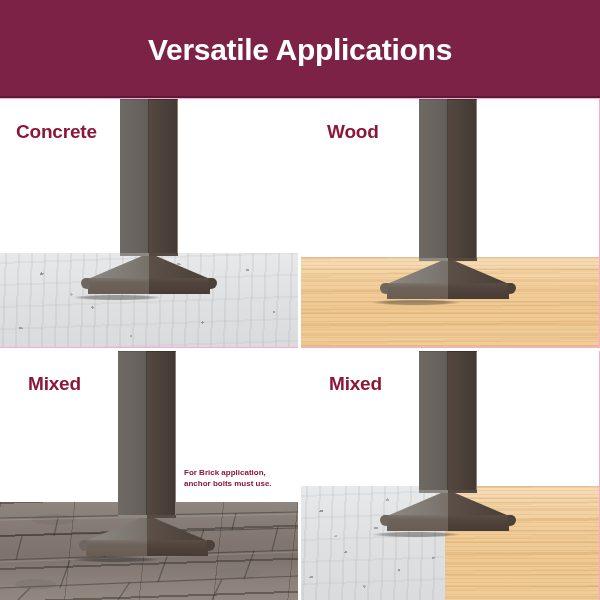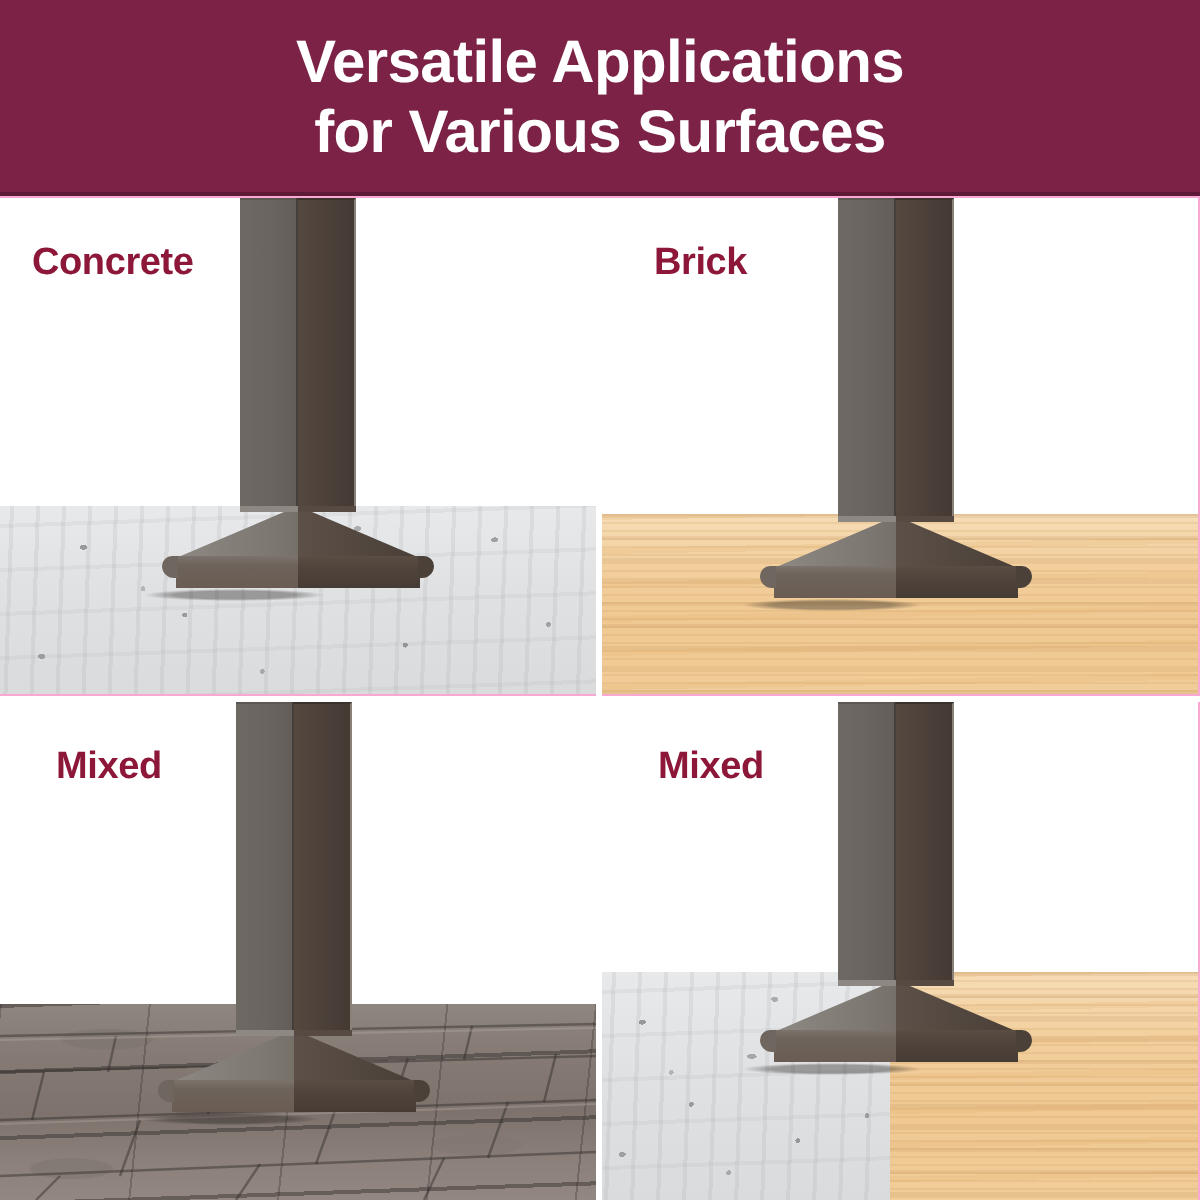--- a/index.html
+++ b/index.html
@@ -229,21 +229,20 @@
     background:#ffffff;z-index:50;
   }
 </style>
 </head>
 <body>
 
 <div class="canvas">
 
   <div class="header">
     <div class="title-line">Versatile Applications</div>
-    <div class="title-line">for Various Surfaces</div>
   </div>
   <div class="header-underline"></div>
 
   <div class="quad q-tl">
     <div class="ground surf-concrete" style="height:94px;"></div>
 
     <div class="post" style="left:120px;top:0;height:175px;">
       <div class="post-shaft" style="height:155px;">
         <div class="face-l"></div>
         <div class="face-r"></div>
@@ -286,21 +285,21 @@
         <div class="plinth">
           <div class="plinth-ear-l"></div>
           <div class="plinth-l"></div>
           <div class="plinth-r"></div>
           <div class="plinth-ear-r"></div>
         </div>
         <div class="base-shadow" style="top:41px;"></div>
       </div>
     </div>
 
-    <div class="quad-label">Brick</div>
+    <div class="quad-label">Wood</div>
   </div>
 
   <div class="quad q-bl">
     <div class="ground surf-brick" style="height:98px;">
       <svg class="brick-seams" viewBox="0 0 298 98" preserveAspectRatio="none">
         <g stroke="#2e2a28" stroke-opacity="0.45" fill="none" stroke-width="1.2">
           <path d="M0,16 L298,10"></path>
           <path d="M0,34 L298,26"></path>
           <path d="M0,58 L298,48"></path>
           <path d="M0,86 L298,74"></path>
@@ -340,20 +339,24 @@
         <div class="plinth">
           <div class="plinth-ear-l"></div>
           <div class="plinth-l"></div>
           <div class="plinth-r"></div>
           <div class="plinth-ear-r"></div>
         </div>
         <div class="base-shadow" style="top:41px;"></div>
       </div>
     </div>
 
+    <div class="note">
+      <div>For Brick application,</div>
+      <div>anchor bolts must use.</div>
+    </div>
 
     <div class="quad-label">Mixed</div>
   </div>
 
   <div class="quad q-br">
     <div class="ground" style="height:114px;">
       <div class="mix-left surf-concrete"></div>
       <div class="mix-right surf-wood"></div>
     </div>
 

